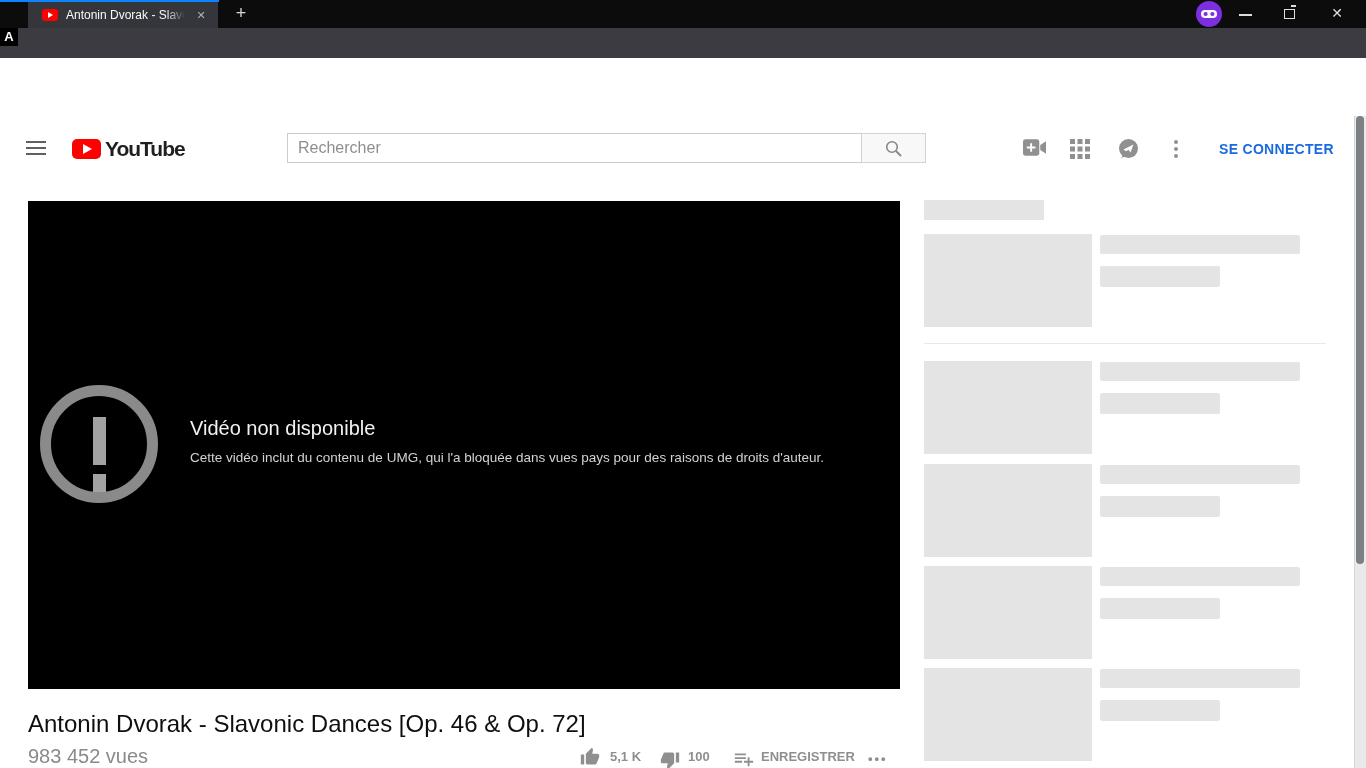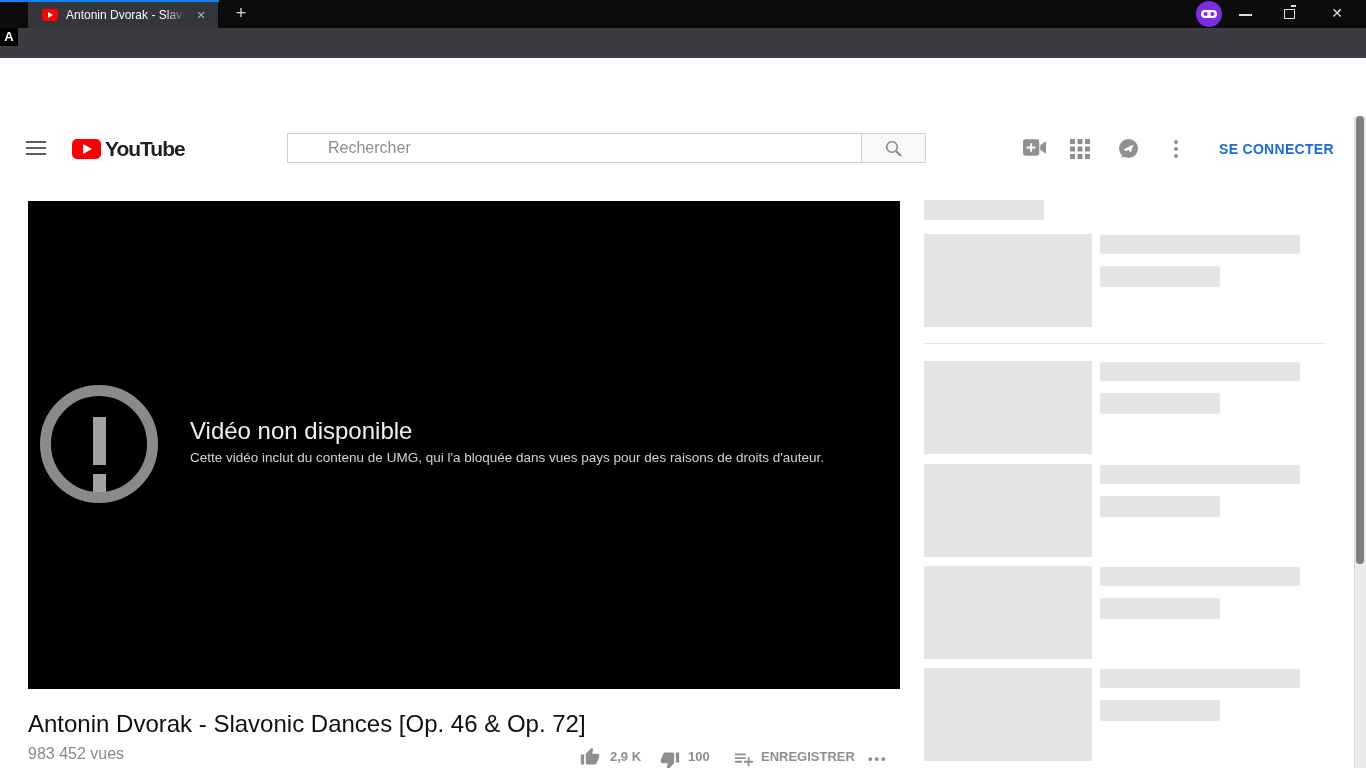--- a/index.html
+++ b/index.html
@@ -48,44 +48,44 @@
   
   #page { position:absolute; left:0; top:58px; width:1366px; height:710px; background:#fff; }
   #yt-hamburger { position:absolute; left:26px; top:83px; width:20px; height:14px; }
   #yt-hamburger div { height:2px; background:#606060; margin-bottom:4px; }
   #logo { position:absolute; left:72px; top:79px; display:flex; align-items:center; }
   #logo-icon { width:29px; height:20px; background:#f00; border-radius:5px; position:relative; }
   #logo-icon:before { content:""; position:absolute; left:11px; top:5px; border-left:9px solid #fff;
                       border-top:5px solid transparent; border-bottom:5px solid transparent; }
   #logo-text { font-size:21px; font-weight:700; color:#1f1f1f; letter-spacing:-1px; margin-left:4px; }
   #search-box { position:absolute; left:287px; top:75px; width:575px; height:30px; border:1px solid #ccc;
-                display:flex; align-items:center;padding-left:30px; }
+                display:flex; align-items:center; }
   #search-box input { border:0; outline:0; width:100%; font-size:16px; padding:0 10px;
                       font-family:"Liberation Sans", sans-serif; color:#111; }
   #search-box input::placeholder { color:#8e8e8e; }
   #search-btn { position:absolute; left:861px; top:75px; width:65px; height:30px; background:#f8f8f8;
                 border:1px solid #d3d3d3; display:flex; align-items:center; justify-content:center; }
   .head-icon { position:absolute; top:81px; }
   #more-dots { position:absolute; left:1174px; top:82px; }
   #more-dots div { width:4px; height:4px; border-radius:50%; background:#909090; margin-bottom:3px; }
   #signin { position:absolute; left:1219px; top:83px; font-size:14px; font-weight:700; color:#1a6be0;
             letter-spacing:0.3px; }
 
   
   #player { position:absolute; left:28px; top:143px; width:872px; height:488px; background:#000; }
   #err-circle { position:absolute; left:12px; top:184px; width:118px; height:118px; border-radius:50%;
                 border:11px solid #8a8a8a; display:flex; flex-direction:column; align-items:center; }
   #err-bar { width:13px; height:55px; background:#a2a2a2; margin-top:21px; }
   #err-dot { width:13px; height:20px; background:#a2a2a2; margin-top:9px; }
-  #err-title { position:absolute; left:162px; top:216px; color:#f1f1f1; font-size:24px; }
+  #err-title { position:absolute; left:162px; top:216px; color:#f1f1f1; font-size:20px; }
   #err-msg { position:absolute; left:162px; top:249px; color:#d3d3d3; font-size:13.5px; }
 
   
   #video-title { position:absolute; left:28px; top:652px; font-size:24px; color:#0f0f0f; }
-  #video-views { position:absolute; left:28px; top:687px; font-size:16px; color:#8a8a8a; }
+  #video-views { position:absolute; left:28px; top:687px; font-size:20px; color:#8a8a8a; }
   .act-label { position:absolute; top:691px; font-size:13px; font-weight:bold; color:#8f8f8f; }
   .act-icon { position:absolute; top:689px; }
 
   
   .sk { background:#e4e4e4; position:absolute; }
   .sk-line { border-radius:2px; }
   #sk-divider { position:absolute; left:924px; top:285px; width:402px; height:1px; background:#e8e8e8; }
 
   
   #scroll-track { position:absolute; left:1354px; top:58px; width:12px; height:710px; background:#e9e9e9;
@@ -270,21 +270,21 @@
   </div>
 
   <h1 id="video-title" style="font-weight:400">Antonin Dvorak - Slavonic Dances [Op. 46 &amp; Op. 72]</h1>
   <div id="video-views">983 452 vues</div>
 
   <span class="act-icon" style="left:580px">
     <svg width="20" height="20" viewBox="0 0 24 24">
         <path fill="#8f8f8f" d="M1 21h4V9H1v12zM23 10c0-1.1-.9-2-2-2h-6.31l.95-4.57.03-.32c0-.41-.17-.79-.44-1.06L14.17 1 7.59 7.59C7.22 7.95 7 8.45 7 9v10c0 1.1.9 2 2 2h9c.83 0 1.54-.5 1.84-1.22l3.02-7.05c.09-.23.14-.47.14-.73v-2z"></path>
       </svg>
   </span>
-  <span class="act-label" style="left:610px">2,9 K</span>
+  <span class="act-label" style="left:610px">5,1 K</span>
 
   <span class="act-icon" style="left:660px; top:692px">
     <svg width="20" height="20" viewBox="0 0 24 24" style="transform:rotate(180deg)">
         <path fill="#8f8f8f" d="M1 21h4V9H1v12zM23 10c0-1.1-.9-2-2-2h-6.31l.95-4.57.03-.32c0-.41-.17-.79-.44-1.06L14.17 1 7.59 7.59C7.22 7.95 7 8.45 7 9v10c0 1.1.9 2 2 2h9c.83 0 1.54-.5 1.84-1.22l3.02-7.05c.09-.23.14-.47.14-.73v-2z"></path>
       </svg>
   </span>
   <span class="act-label" style="left:688px">100</span>
 
   <span class="act-icon" style="left:733px; top:690px">
     <svg width="22" height="22" viewBox="0 0 24 24">

